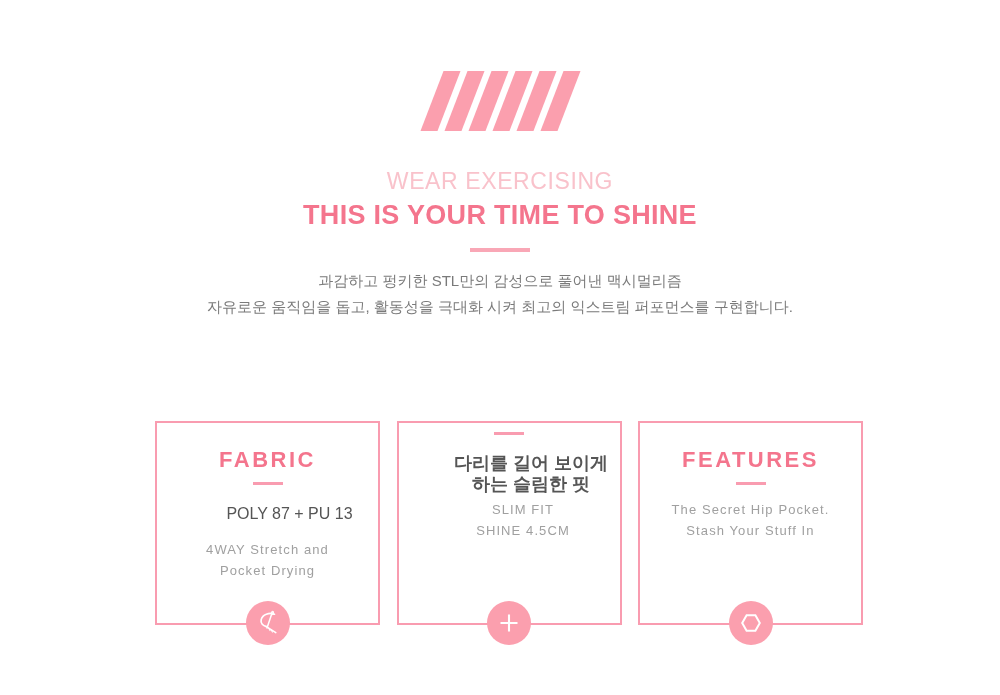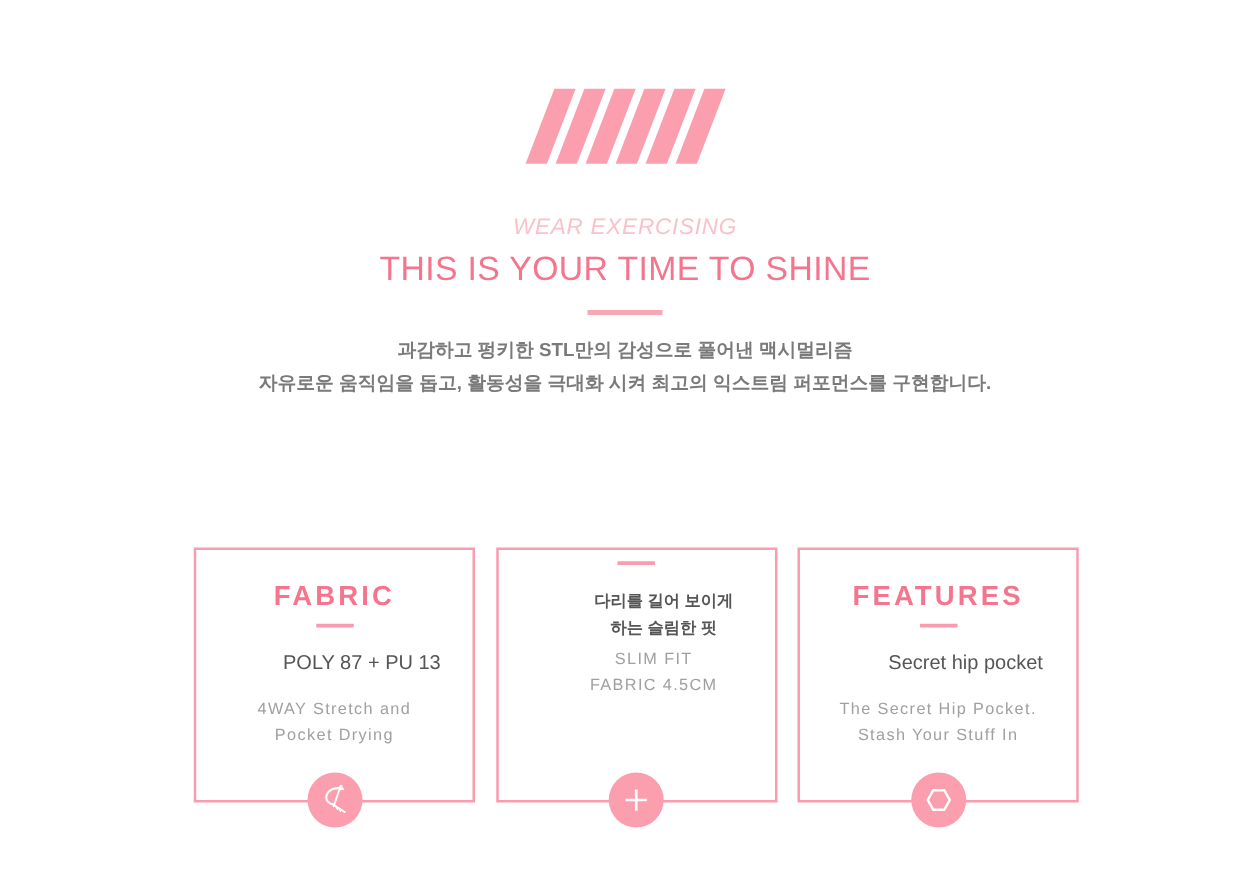--- a/index.html
+++ b/index.html
@@ -36,61 +36,60 @@
 
   
   .headline-block {
     position: absolute;
     left: 0;
     right: 0;
     top: 166px;
     text-align: center;
   }
   .eyebrow {
-    font-size: 18px;
+    font-size: 23px;
     letter-spacing: 0.6px;
     color: #F9C2CB;
     font-weight: 400;
     line-height: 31px;
-    font-style: italic;
   }
   .headline {
     font-size: 27px;
     letter-spacing: 0.3px;
     color: #F4758D;
-    font-weight: 400;
+    font-weight: 700;
     line-height: 34px;
     margin-top: 1px;
   }
   .hr-accent {
     width: 60px;
     height: 4px;
     background: #F9A7B6;
     margin: 16px auto 0 auto;
   }
 
   
   .description {
     position: absolute;
     left: 0;
     right: 0;
     top: 268px;
     text-align: center;
     color: #7a7a7a;
     font-size: 15px;
     line-height: 26px;
-    font-weight: 700;
+    font-weight: 400;
   }
   .description div { white-space: pre; }
 
   
   .cards {
     position: absolute;
     left: 155px;
-    top: 438px;
+    top: 421px;
     width: 708px;
     height: 204px;
     display: flex;
     justify-content: space-between;
   }
   .card {
     position: relative;
     width: 225px;
     height: 204px;
     border: 2px solid #F99CB0;
@@ -112,21 +111,21 @@
     margin: 9px auto 0 auto;
   }
   .card-main {
     margin-top: 18px;
     font-size: 16px;
     color: #555555;
     line-height: 22px;
     font-weight: 400;
     padding-left: 44px;
   }
-  .card-main.kr { font-weight: bold; font-size: 13px; line-height: 21px; }
+  .card-main.kr { font-weight: bold; font-size: 18px; line-height: 21px; }
   .card-sub {
     margin-top: 14px;
     font-size: 13px;
     color: #a0a0a0;
     line-height: 21px;
     letter-spacing: 1.1px;
   }
   .card-sub.tight { margin-top: 4px; margin-left: 28px; }
   .card-sub div { white-space: pre; }
 
@@ -191,33 +190,32 @@
   </div>
 
   <div class="card">
     <div class="card-divider"></div>
     <div class="card-main kr">
       <div>다리를 길어 보이게</div>
       <div>하는 슬림한 핏</div>
     </div>
     <div class="card-sub tight">
       <div>SLIM FIT</div>
-      <div>FABRIC 4.5CM</div>
+      <div>SHINE 4.5CM</div>
     </div>
     <div class="card-badge">
       <svg width="26" height="26" viewBox="0 0 26 26" aria-hidden="true">
         <path d="M13 4.5 L13 21.5 M4.5 13 L21.5 13" fill="none" stroke="#ffffff" stroke-width="2.1"></path>
       </svg>
     </div>
   </div>
 
   <div class="card">
     <div class="card-title">FEATURES</div>
     <div class="card-divider"></div>
-    <div class="card-main">Secret hip pocket</div>
     <div class="card-sub">
       <div>The Secret Hip Pocket.</div>
       <div>Stash Your Stuff In</div>
     </div>
     <div class="card-badge">
       <svg width="26" height="26" viewBox="0 0 26 26" aria-hidden="true">
         <polygon points="8.6,5.2 17.4,5.2 21.8,13 17.4,20.8 8.6,20.8 4.2,13" fill="none" stroke="#ffffff" stroke-width="2"></polygon>
       </svg>
     </div>
   </div>

